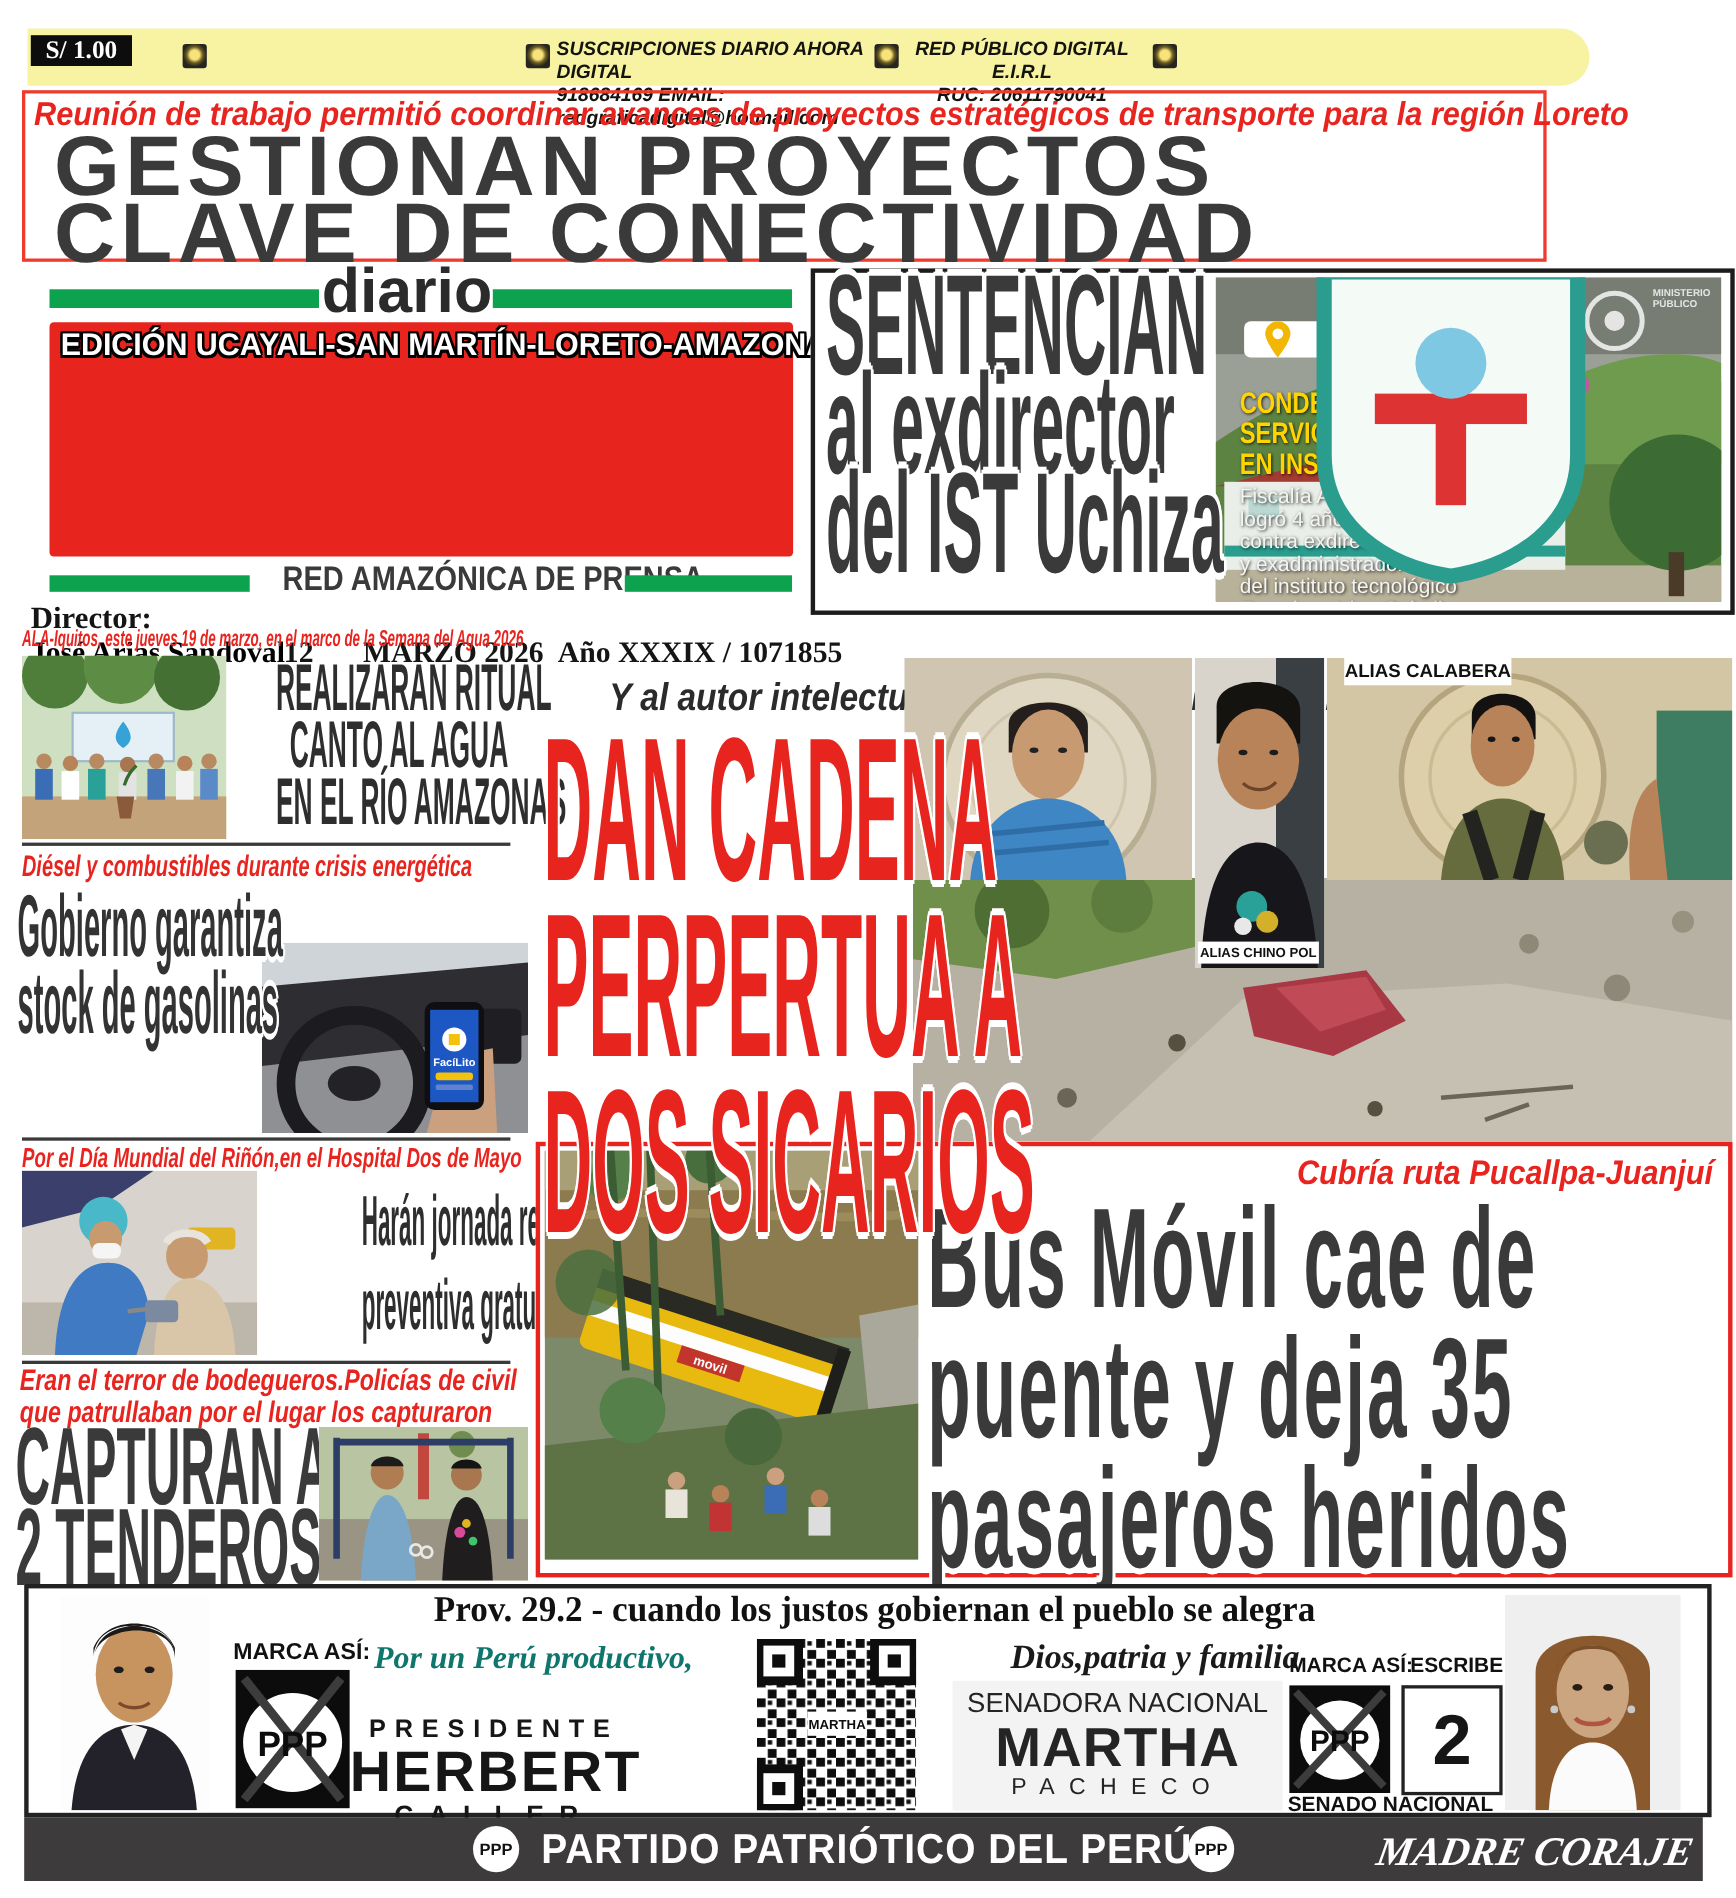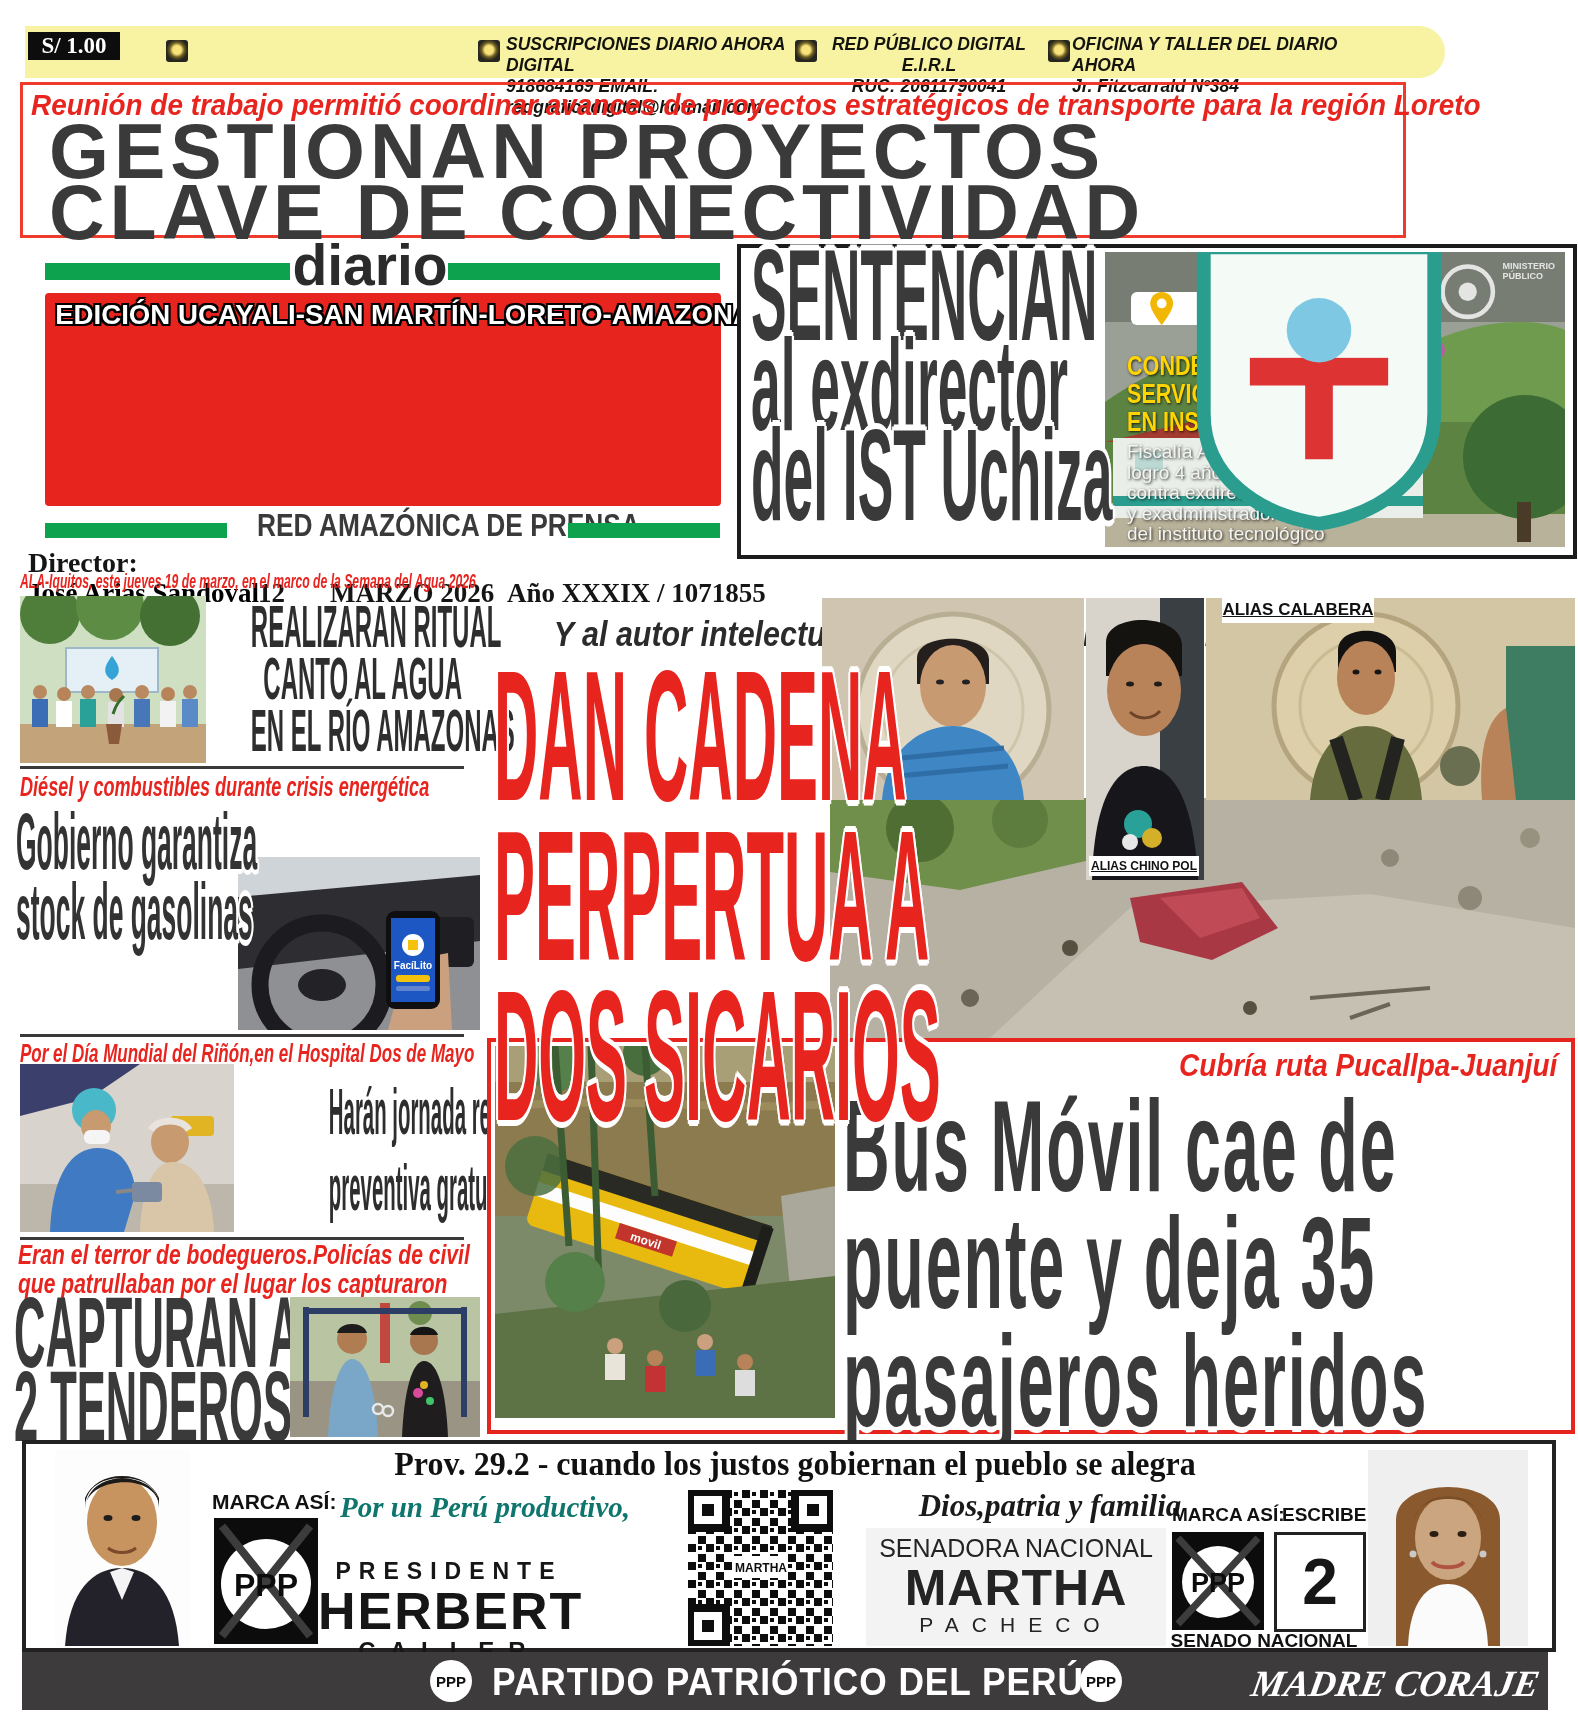--- a/index.html
+++ b/index.html
@@ -21,21 +21,21 @@
   .shd{text-shadow:1px 1px 3px rgba(0,0,0,.85);}
   .topbar{left:25px;top:26px;width:1420px;height:52px;background:#f7f3a3;border-radius:0 26px 26px 0;}
   .price{left:28px;top:32px;width:92px;height:28px;background:#0d0d0d;color:#fff;font-weight:bold;font-size:23px;font-family:"Liberation Serif",serif;display:flex;align-items:center;justify-content:center;}
   .star{width:22px;height:22px;background:radial-gradient(circle at 50% 45%,#f8e37a 0 26%,#6b5c20 45%,#262520 65%);border-radius:3px;}
   .tbt{font-size:17.5px;line-height:1.2;color:#14140f;font-weight:bold;font-style:italic;}
   .divider{height:3px;background:#3a3a3a;}
   .kick{font-weight:bold;font-style:italic;color:#e8241f;}
   .photo{overflow:hidden;}
   .photo svg{display:block;width:100%;height:100%;}
   .pppbox svg{display:block;width:100%;height:100%;}
-  .cap{background:#fff;color:#111;font-weight:bold;display:flex;align-items:center;justify-content:center;text-decoration:underline;}
+  .cap{background:#fff;color:#111;font-weight:bold;display:flex;align-items:center;justify-content:center;}
   .barG{background:#0ca24e;}
   .pcircle{background:#fff;border-radius:50%;display:flex;align-items:center;justify-content:center;color:#111;font-weight:bold;font-size:15px;}
 </style>
 </head>
 <body>
 
 <div class="page">
 
   <div class="abs topbar"></div>
   <div class="abs price">S/ 1.00</div>
@@ -44,24 +44,20 @@
   <div class="abs tbt" style="left:506px;top:34px;width:312px;">
     <div>SUSCRIPCIONES DIARIO AHORA DIGITAL</div>
     <div>918684169 EMAIL: redgraficadigital@hotmail.com</div>
   </div>
   <span class="abs star" style="left:795px;top:40px;"></span>
   <div class="abs tbt" style="left:820px;top:34px;width:218px;text-align:center;">
     <div>RED PÚBLICO DIGITAL E.I.R.L</div>
     <div>RUC: 20611790041</div>
   </div>
   <span class="abs star" style="left:1048px;top:40px;"></span>
-  <div class="abs tbt" style="left:1072px;top:34px;width:330px;">
-    <div>OFICINA Y TALLER DEL DIARIO AHORA</div>
-    <div>Jr. Fitzcarrald Nº384</div>
-  </div>
 
   <div class="abs" style="left:20px;top:82px;width:1380px;height:150px;border:3px solid #ef3b2d;">
     <div class="abs kick cl nowrap" style="left:8px;top:3px;font-size:30px;transform:scaleX(0.93);">Reunión de trabajo permitió coordinar avances de proyectos estratégicos de transporte para la región Loreto</div>
     <div class="abs b dark" style="left:26px;top:36px;font-size:77px;line-height:61px;letter-spacing:5px;">
       <div class="nowrap">GESTIONAN PROYECTOS</div>
       <div class="nowrap">CLAVE DE CONECTIVIDAD</div>
     </div>
   </div>
 
   <div class="abs barG" style="left:45px;top:263px;width:245px;height:17px;"></div>

